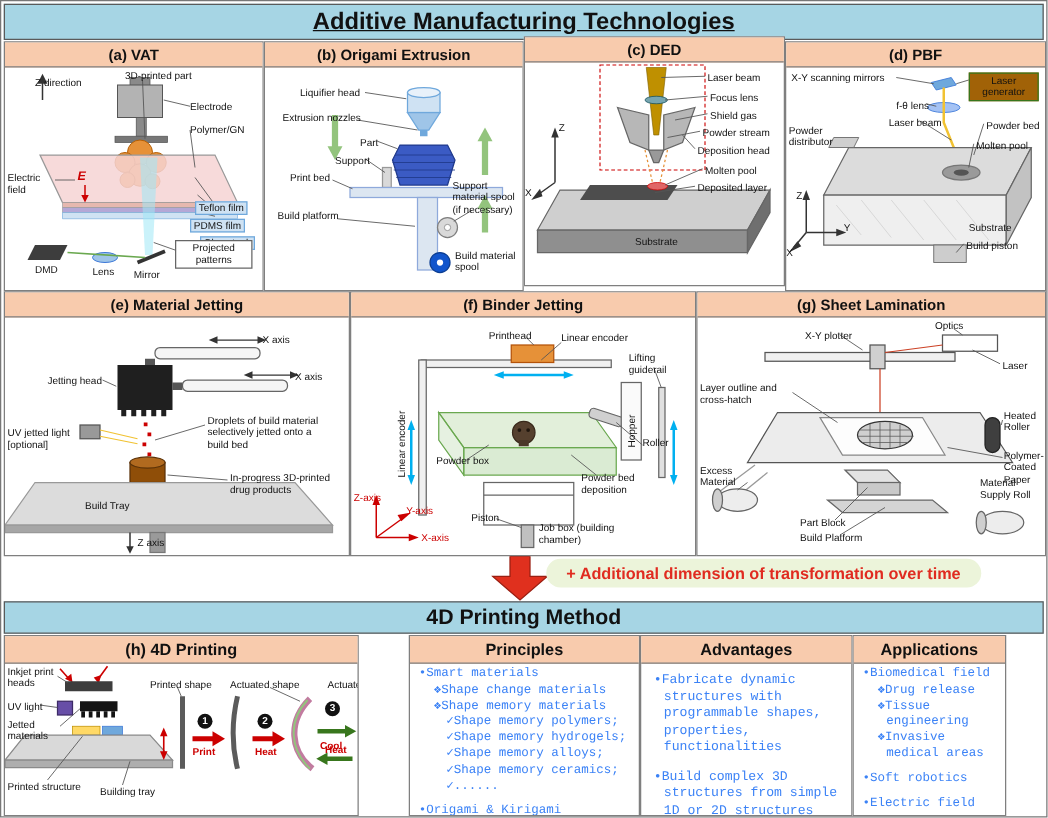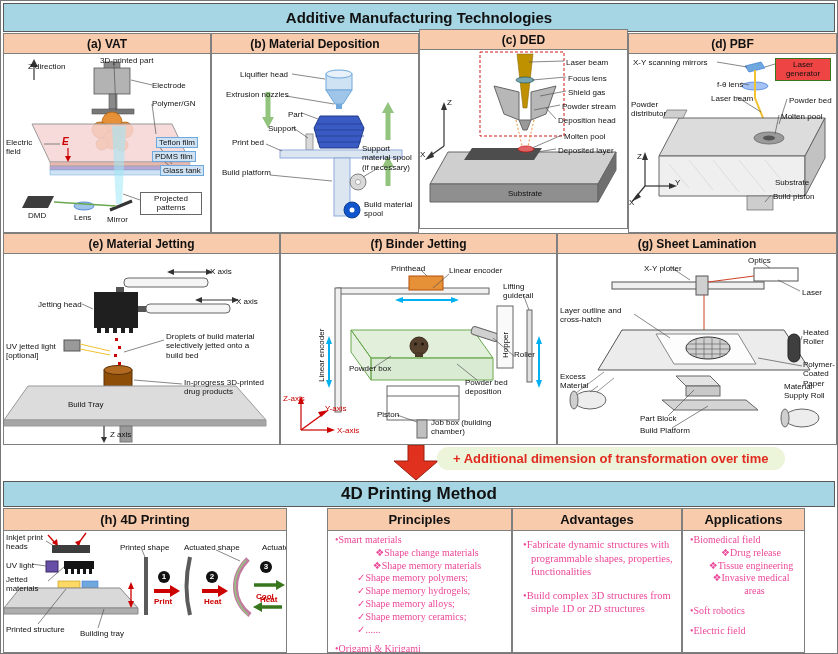--- a/index.html
+++ b/index.html
@@ -1,45 +1,45 @@
 <!DOCTYPE html>
 <html><head>
 <meta charset="utf-8">
 <style>
   * { margin:0; padding:0; box-sizing:border-box; }
   body { background:#ffffff; font-family:"Liberation Sans", sans-serif; }
   .page { position:relative; width:838px; height:654px; background:#fff; border:1px solid #777; overflow:hidden; }
   .banner { position:absolute; left:2px; width:832px; background:#a6d5e4; border:1px solid #5a5a5a;
             display:flex; align-items:center; justify-content:center; font-weight:bold; color:#111; }
-  .banner.top { top:2px; height:29px; font-size:15px; }
+  .banner.top { top:2px; height:29px; font-size:19px;text-decoration:underline; }
   .banner.s2 { top:480px; height:26px; font-size:17px; }
   .panel { position:absolute; border:1px solid #7f7f7f; background:#fff; }
   .phead { height:20px; background:#f8cbad; border-bottom:1px solid #7f7f7f; display:flex; align-items:center;
            justify-content:center; font-weight:bold; font-size:12px; color:#111; }
   .r3 .phead { height:22px; font-size:13px; }
   .pbody { position:relative; width:100%; height:calc(100% - 20px); overflow:hidden; }
   .r3 .pbody { height:calc(100% - 22px); }
   svg.art { position:absolute; left:0; top:0; }
   .lbl { position:absolute; font-size:8px; line-height:1.16; color:#111; white-space:nowrap; }
   .lbl.wrap { white-space:normal; }
   .lbl.red { color:#cc0000; }
   .lbl.b { font-weight:bold; }
   .lbl.i { font-style:italic; }
-  .tag { background:#cfe2f3; border:1px solid #6fa8dc; padding:0 2px; }
+  .tag { background:#cfe2f3; border:1px solid #6fa8dc; padding:0 2px;margin-top:24px; }
   .boxed { border:1px solid #666; background:#fff; padding:1px 2px; text-align:center; }
-  .tag-green { border:1.5px solid #38761d; background:#ef4444; padding:1px 2px; text-align:center; }
+  .tag-green { border:1.5px solid #38761d; background:#a16207; padding:1px 2px; text-align:center; }
   .vert { transform:rotate(-90deg); transform-origin:0 0; }
   .stepnum { position:absolute; width:12px; height:12px; border-radius:50%; background:#111; color:#fff;
              font-size:8px; font-weight:bold; text-align:center; line-height:12px; }
   .note { position:absolute; left:436px; top:446px; background:#ecf4da; border-radius:14px; padding:4px 16px;
           font-weight:bold; font-size:13px; color:#e02b20; }
-  .list { font-family:Liberation Serif, serif; padding:3px 4px 0 4px; color:#ec4899; }
+  .list { font-family:Liberation Mono, monospace; padding:3px 4px 0 4px; color:#3b82f6; }
   .list .ln { font-size:10px; line-height:12.8px; }
   .list .l0 { padding-left:10px; text-indent:-7px; }
-  .list .l1 { padding-left:22px; text-indent:-7px;text-align:center; }
+  .list .l1 { padding-left:22px; text-indent:-7px; }
   .list .l2 { padding-left:32px; text-indent:-7px; }
   .list .para { font-size:10.5px; line-height:13.5px; margin:4px 2px 10px 2px; padding-left:12px; text-indent:-8px; }
   .list .gap { margin-top:7px; }
 </style>
 </head>
 <body>
 
 <div class="page">
 
   <div class="banner top">Additive Manufacturing Technologies</div>
@@ -104,21 +104,21 @@
       <span class="lbl wrap" style="left:2px;top:84px;width:40px">Electric field</span>
       <span class="lbl red b i" style="left:58px;top:82px;font-size:10px">E</span>
       <span class="lbl" style="left:24px;top:157px">DMD</span>
       <span class="lbl" style="left:70px;top:159px">Lens</span>
       <span class="lbl" style="left:103px;top:161px">Mirror</span>
       <span class="lbl wrap boxed" style="left:136px;top:138px;width:62px">Projected patterns</span>
     </div>
   </section>
 
   <section class="panel" style="left:210px;top:32px;width:208px;height:200px">
-    <div class="phead">(b) Material Deposition</div>
+    <div class="phead">(b) Origami Extrusion</div>
     <div class="pbody">
       <svg class="art" width="206" height="178" viewBox="0 0 206 178">
         <g>
             <rect x="114" y="20" width="26" height="16" fill="#cfe2f3" stroke="#6fa8dc"></rect>
             <ellipse cx="127" cy="20" rx="13" ry="4" fill="#e8f1fa" stroke="#6fa8dc"></ellipse>
             <polygon points="114,36 140,36 131,50 123,50" fill="#9fc5e8" stroke="#6fa8dc"></polygon>
             <rect x="124" y="50" width="6" height="5" fill="#6fa8dc"></rect>
           </g>
         <g>
             <polygon points="108,62 146,62 152,74 146,94 108,94 102,74" fill="#3b5bc4" stroke="#203a8c"></polygon>

